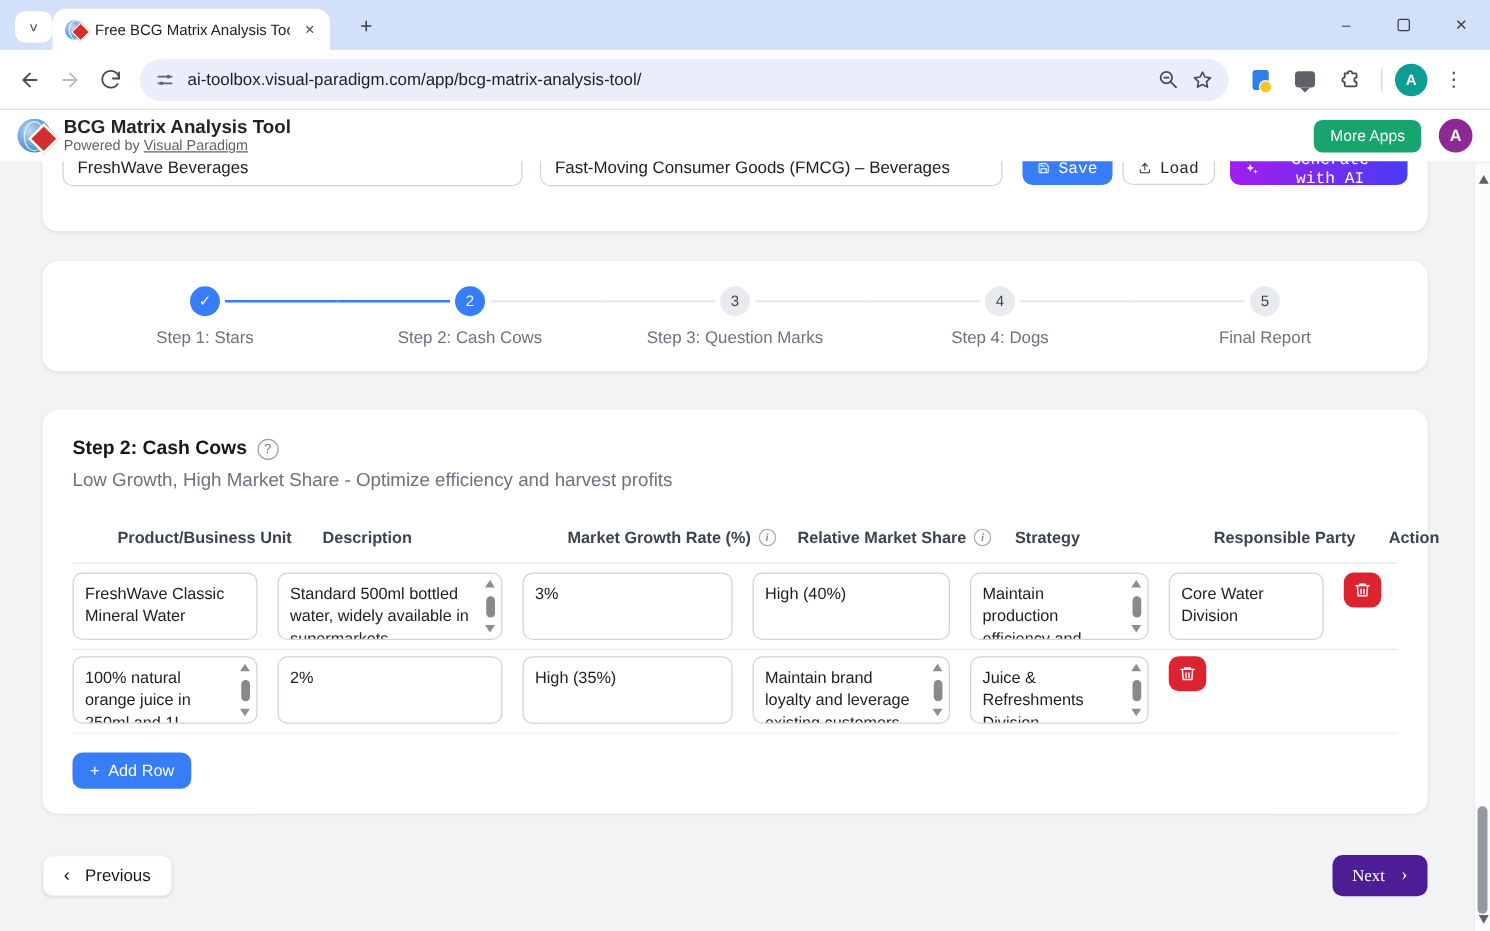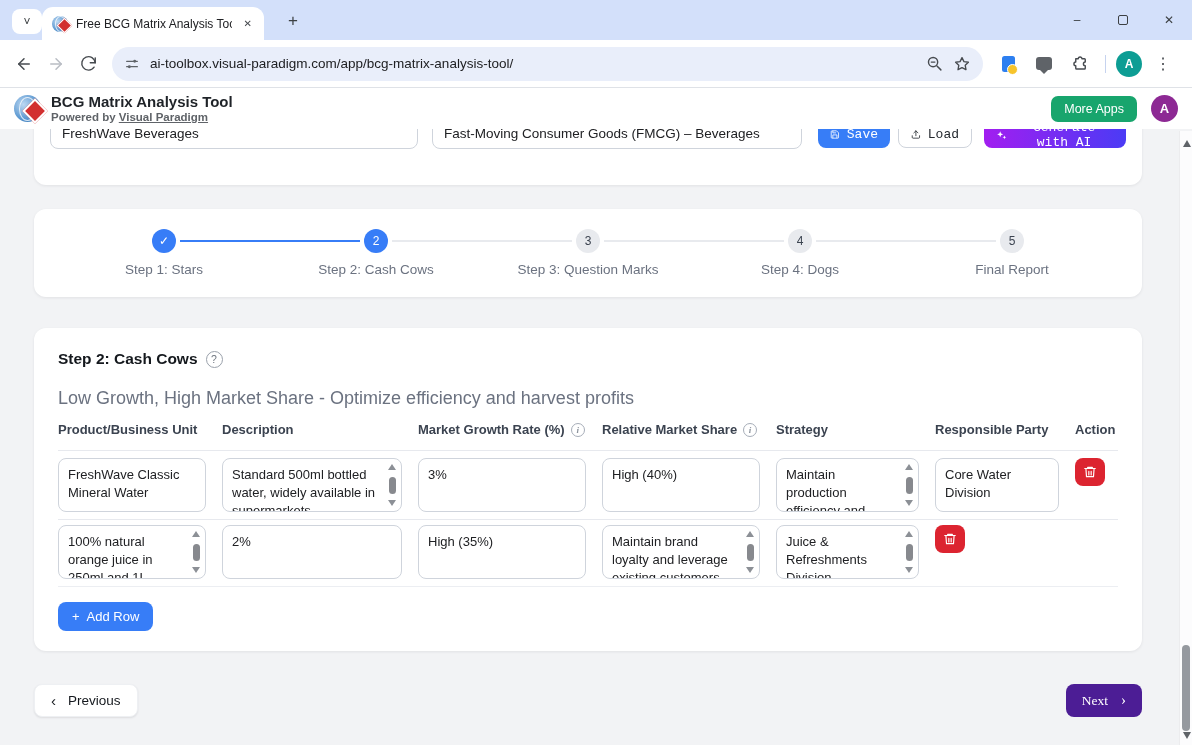--- a/index.html
+++ b/index.html
@@ -45,21 +45,21 @@
   .vp-logo.small { width:16px; height:16px; }
   .vp-logo.small::after { width:9px; height:9px; right:-2px; top:4px; border-width:1.5px; }
   .vp-logo.big { width:27px; height:27px; }
   .vp-logo.big::after { width:14px; height:14px; right:-3px; top:7px; }
 
   
   .appbar { position:absolute; top:88px; left:0; right:0; height:41px; background:#fff; z-index:5;
     display:flex; align-items:center; padding:0 14px; }
   .appbar-text { margin-left:10px; }
   .app-title { font-size:15px; font-weight:bold; color:#1f2328; line-height:17px; }
-  .powered { font-size:11.5px; color:#5f6368; line-height:14px;font-weight:bold; }
+  .powered { font-size:11.5px; color:#5f6368; line-height:14px; }
   .powered a { color:#5f6368; }
   .appbar-right { margin-left:auto; display:flex; align-items:center; gap:14px; }
   .more-apps { height:26px; padding:0 13px; background:#18a56d; color:#fff; border:none; border-radius:7px; font-size:12.5px; cursor:pointer;
     font-family:inherit; }
   .app-avatar { width:27px; height:27px; border-radius:50%; background:#8d2994; color:#fff; font-weight:bold; font-size:13px;
     display:flex; align-items:center; justify-content:center; cursor:pointer; }
 
   
   .card { position:absolute; left:34px; width:1108px; background:#fff; border-radius:12px; box-shadow:0 1px 3px rgba(25,30,40,.08); }
 
@@ -90,25 +90,25 @@
     display:flex; align-items:center; justify-content:center; position:relative; z-index:1; cursor:pointer; }
   .step.done .circ, .step.active .circ { background:#377df7; color:#fff; }
   .step-label { margin-top:9px; font-size:13.5px; color:#6b7280; }
 
   
   .card-main { top:328px; height:323px; }
   .sec-title-row { position:absolute; left:24px; top:22px; display:flex; align-items:center; gap:8px; }
   .sec-title { font-size:15.5px; font-weight:bold; color:#14181d; }
   .help-circ { width:17px; height:17px; border:1.5px solid #9aa1ab; border-radius:50%; color:#6f7680; font-size:10.5px;
     display:flex; align-items:center; justify-content:center; cursor:pointer; }
-  .sec-sub { position:absolute; left:24px; top:60px; font-size:18px; color:#6b7280; }
+  .sec-sub { position:absolute; left:24px; top:48px; font-size:15px; color:#6b7280; }
 
   .tgrid { position:absolute; left:24px; right:24px; display:grid;
     grid-template-columns:148px 180px 168px 158px 143px 124px 30px; column-gap:16px; }
-  .thead { top:94px; }
+  .thead { top:94px;margin-left:36px; }
   .th { font-size:13px; font-weight:bold; color:#3b4350; display:flex; align-items:center; gap:6px; white-space:nowrap; }
   .info-circ { width:14px; height:14px; border:1.2px solid #a6adb8; border-radius:50%; color:#8b929c; font-size:9px; font-style:italic;
     font-family:"Liberation Serif", serif; display:flex; align-items:center; justify-content:center; cursor:pointer; flex:none; }
   .thead-line { position:absolute; left:24px; right:24px; top:122px; height:1px; background:#e7e9ee; }
   .row1 { top:130px; }
   .row2 { top:197px; }
   .row-line1 { position:absolute; left:24px; right:24px; top:191px; height:1px; background:#e7e9ee; }
   .row-line2 { position:absolute; left:24px; right:24px; top:258px; height:1px; background:#eceef2; }
 
   .cellbox { position:relative; height:54px; border:1px solid #cfd4dc; border-radius:8px; background:#fff;

